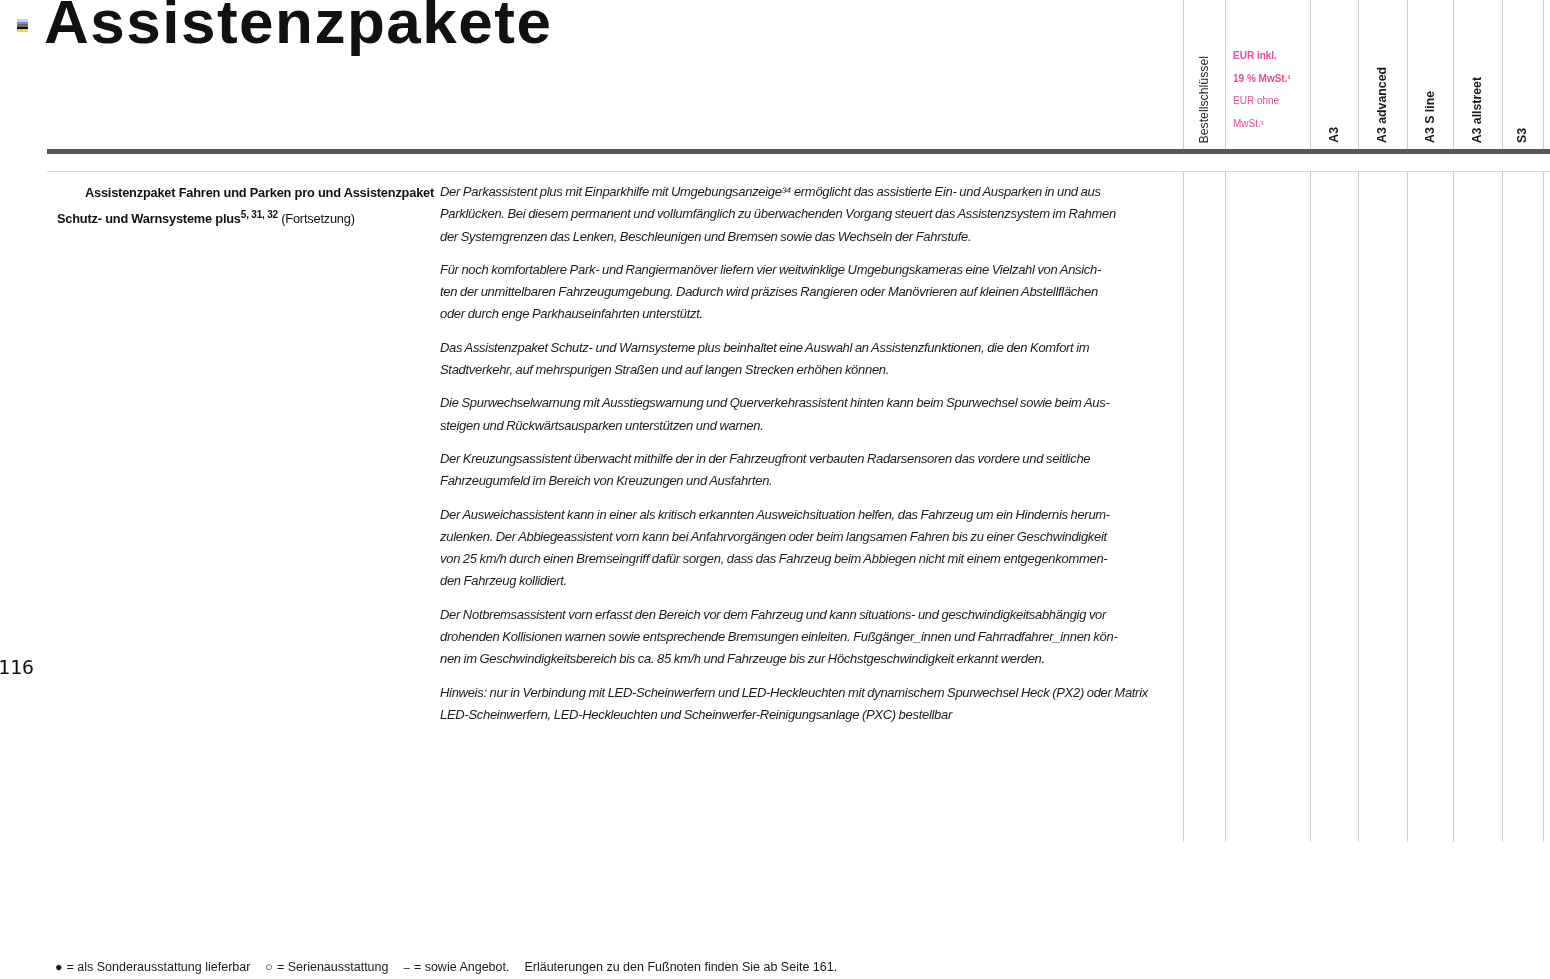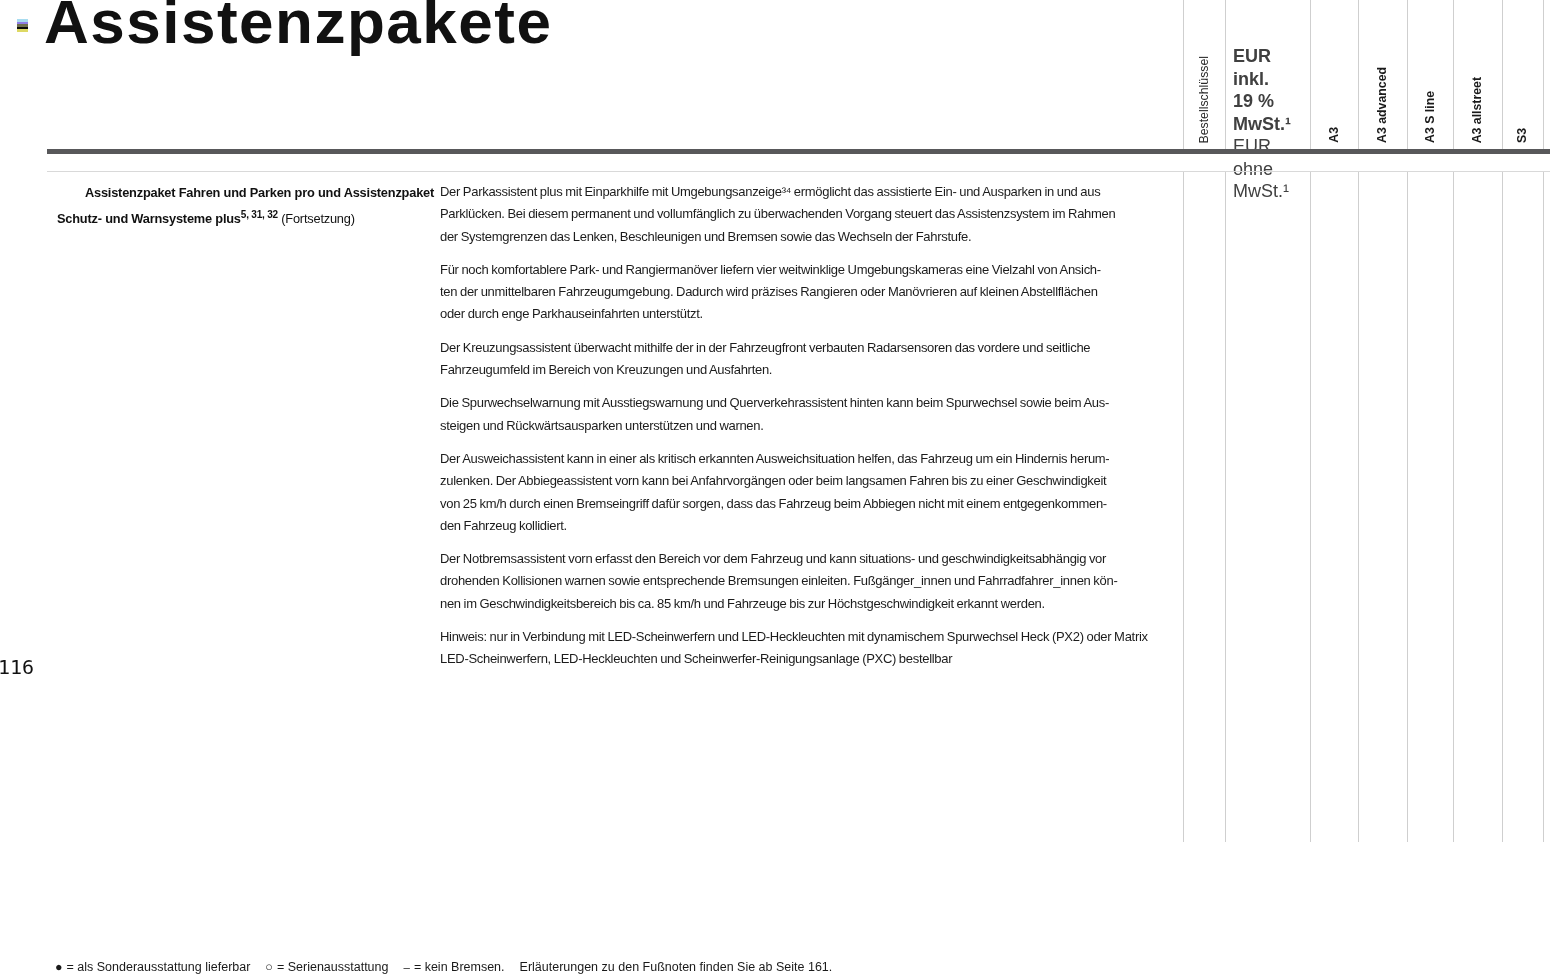--- a/index.html
+++ b/index.html
@@ -33,41 +33,41 @@
   .w1{width:42px;} .w2{width:85px;} .w3{width:48px;} .w4{width:49px;} .w5{width:46px;} .w6{width:49px;} .w7{width:42px;}
 
   .vlabel {
     position:absolute; bottom:6px; left:50%; margin-left:-8px;
     writing-mode:vertical-rl; transform:rotate(180deg);
     font-size:12.3px; letter-spacing:0; white-space:nowrap; color:#1a1a1a;
   }
   .vlabel.bold { font-weight:700; }
   .vlabel.plain { font-weight:400; color:#2a2a2a; }
 
-  .eur-block { padding:45px 0 0 7px; font-size:18px; line-height:22.5px; color:#404040; }
+  .eur-block { padding:45px 0 0 7px; font-size:10px; line-height:22.5px; color:#ec4899; }
   .eur-block .b { font-weight:700; }
 
   .divider  { position:absolute; left:47px; top:149px; width:1503px; height:5px; background:#58585a; }
   .topline  { position:absolute; left:47px; top:171px; width:1503px; height:1px; background:#d9d9d9; }
 
   
   .row-label {
     position:absolute; left:57px; top:182px; width:405px;
     font-size:12.8px; line-height:22px; letter-spacing:-0.2px; color:#111;
   }
   .row-label .b { font-weight:700;text-align:center; }
   .row-label sup { font-size:10px; font-weight:700; }
   .row-label .regular { font-weight:400; }
 
   
   .body-text { position:absolute; left:440px; top:181px; width:743px; }
   .body-text p {
     margin:0 0 11px 0; font-size:13px; line-height:22.3px;
     letter-spacing:-0.3px; word-spacing:-0.5px;
-    white-space:pre-line; color:#1c1c1c;
+    white-space:pre-line; color:#1c1c1c;font-style:italic;
   }
 
   .page-num {
     position:absolute; left:-2px; top:655px;
     font-family:"DejaVu Sans Mono", monospace; font-size:20px; color:#111;
   }
 
   .footer {
     position:absolute; left:55px; top:960px;
     font-size:12.5px; color:#1a1a1a; display:flex; align-items:center; white-space:nowrap;
@@ -136,35 +136,37 @@
   <div><span class="b">Schutz- und Warnsysteme plus</span><sup>5, 31, 32</sup><span class="regular"> (Fortsetzung)</span></div>
 </div>
 
 <div class="body-text">
   <p>Der Parkassistent plus mit Einparkhilfe mit Umgebungsanzeige³⁴ ermöglicht das assistierte Ein- und Ausparken in und aus
 Parklücken. Bei diesem permanent und vollumfänglich zu überwachenden Vorgang steuert das Assistenzsystem im Rahmen
 der Systemgrenzen das Lenken, Beschleunigen und Bremsen sowie das Wechseln der Fahrstufe.</p>
   <p>Für noch komfortablere Park- und Rangiermanöver liefern vier weitwinklige Umgebungskameras eine Vielzahl von Ansich-
 ten der unmittelbaren Fahrzeugumgebung. Dadurch wird präzises Rangieren oder Manövrieren auf kleinen Abstellflächen
 oder durch enge Parkhauseinfahrten unterstützt.</p>
+  <p>Das Assistenzpaket Schutz- und Warnsysteme plus beinhaltet eine Auswahl an Assistenzfunktionen, die den Komfort im
+Stadtverkehr, auf mehrspurigen Straßen und auf langen Strecken erhöhen können.</p>
+  <p>Die Spurwechselwarnung mit Ausstiegswarnung und Querverkehrassistent hinten kann beim Spurwechsel sowie beim Aus-
+steigen und Rückwärtsausparken unterstützen und warnen.</p>
   <p>Der Kreuzungsassistent überwacht mithilfe der in der Fahrzeugfront verbauten Radarsensoren das vordere und seitliche
 Fahrzeugumfeld im Bereich von Kreuzungen und Ausfahrten.</p>
-  <p>Die Spurwechselwarnung mit Ausstiegswarnung und Querverkehrassistent hinten kann beim Spurwechsel sowie beim Aus-
-steigen und Rückwärtsausparken unterstützen und warnen.</p>
   <p>Der Ausweichassistent kann in einer als kritisch erkannten Ausweichsituation helfen, das Fahrzeug um ein Hindernis herum-
 zulenken. Der Abbiegeassistent vorn kann bei Anfahrvorgängen oder beim langsamen Fahren bis zu einer Geschwindigkeit
 von 25 km/h durch einen Bremseingriff dafür sorgen, dass das Fahrzeug beim Abbiegen nicht mit einem entgegenkommen-
 den Fahrzeug kollidiert.</p>
   <p>Der Notbremsassistent vorn erfasst den Bereich vor dem Fahrzeug und kann situations- und geschwindigkeitsabhängig vor
 drohenden Kollisionen warnen sowie entsprechende Bremsungen einleiten. Fußgänger_innen und Fahrradfahrer_innen kön-
 nen im Geschwindigkeitsbereich bis ca. 85 km/h und Fahrzeuge bis zur Höchstgeschwindigkeit erkannt werden.</p>
   <p>Hinweis: nur in Verbindung mit LED-Scheinwerfern und LED-Heckleuchten mit dynamischem Spurwechsel Heck (PX2) oder Matrix
 LED-Scheinwerfern, LED-Heckleuchten und Scheinwerfer-Reinigungsanlage (PXC) bestellbar</p>
 </div>
 
 <div class="page-num">116</div>
 
 <div class="footer">
   <span class="item"><span class="sym">●</span><span>= als Sonderausstattung lieferbar</span></span>
   <span class="item"><span class="sym">○</span><span>= Serienausstattung</span></span>
-  <span class="item"><span class="sym small">–</span><span>= kein Bremsen.</span></span>
+  <span class="item"><span class="sym small">–</span><span>= sowie Angebot.</span></span>
   <span>Erläuterungen zu den Fußnoten finden Sie ab Seite 161.</span>
 </div>
 
 </body></html>

